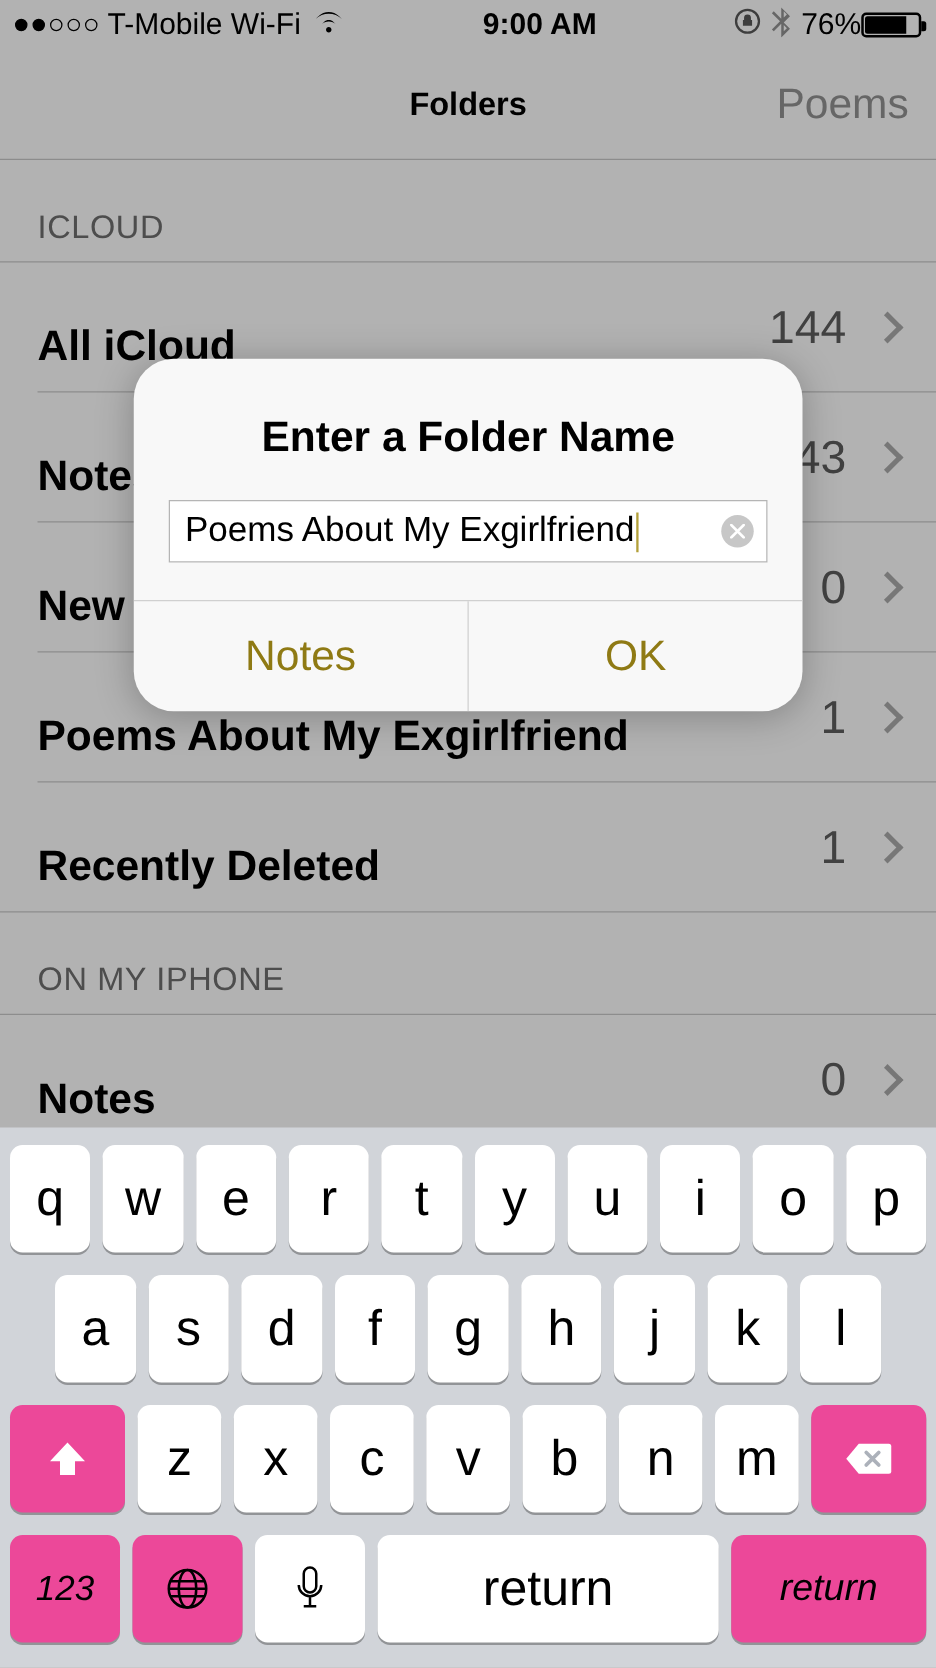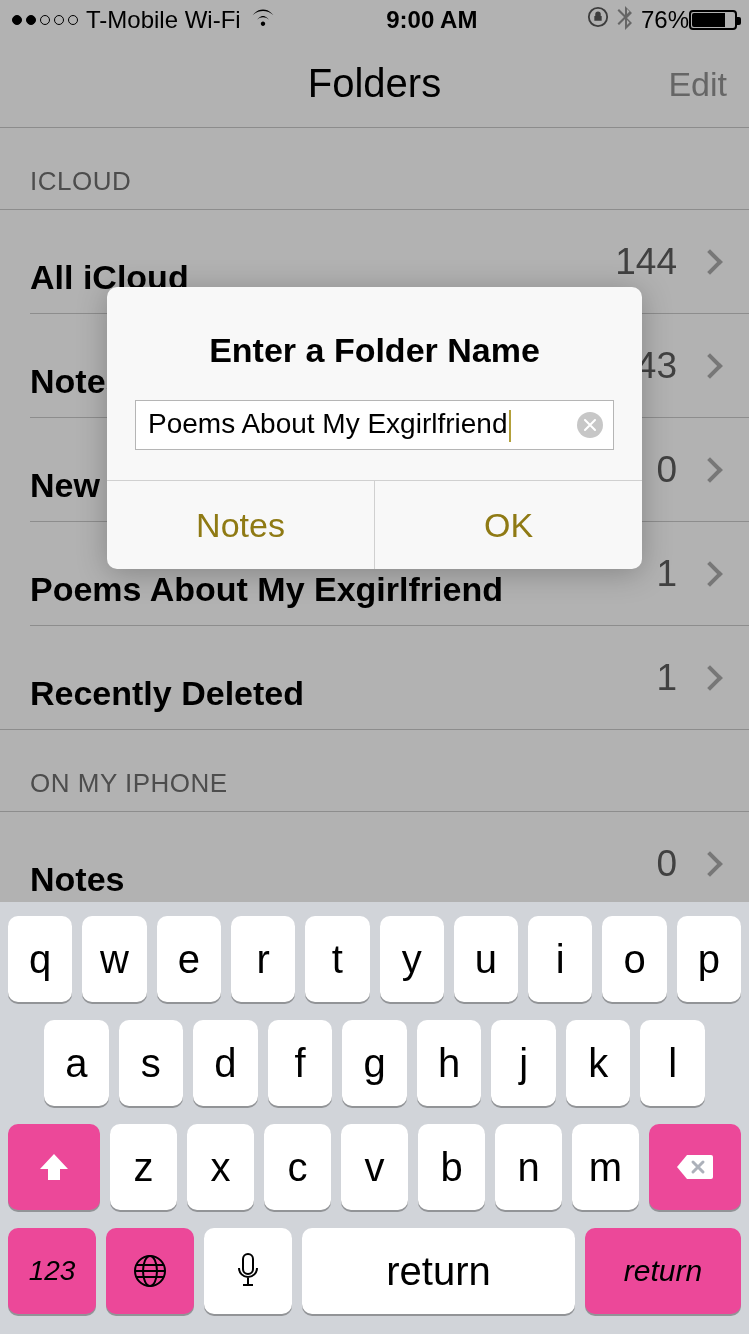--- a/index.html
+++ b/index.html
@@ -41,21 +41,21 @@
 
   
   .nav-bar {
     height: 88px;
     display:flex;
     align-items:center;
     justify-content:center;
     position:relative;
     border-bottom:1px solid #c2c2c2;
   }
-  .nav-title { font-size:40px; font-weight:400; }
+  .nav-title { font-size:26px; font-weight:700; }
   .nav-edit {
     position:absolute; right:22px; top:50%; transform:translateY(-50%);
     font-size:34px; color:#8e8e8e;
   }
 
   
   .section-header {
     font-size:26px; color:#6b6b6b; padding: 38px 30px 12px;
     letter-spacing:0.5px;
   }
@@ -87,21 +87,21 @@
     position:absolute; inset:0; background:rgba(0,0,0,0.28);
     z-index:5;
   }
 
   
   .alert {
     position:absolute;
     left: 107px; top: 287px;
     width: 535px;
     background: #f8f8f8;
-    border-radius: 10px;
+    border-radius: 32px;
     overflow:hidden;
     z-index:10;
     box-shadow: 0 4px 30px rgba(0,0,0,0.25);
   }
   .alert-title {
     text-align:center;
     font-size:34px;
     font-weight:700;
     padding: 44px 24px 30px;
     color:#000;
@@ -217,21 +217,21 @@
         <span>76%</span>
         <span class="battery-body">
             <span class="battery-fill"></span>
           </span>
       </span>
     </div>
   </div>
 
   <div class="nav-bar">
     <div class="nav-title">Folders</div>
-    <div class="nav-edit">Edit</div>
+    <div class="nav-edit">Poems</div>
   </div>
 
   <div class="section-header">ICLOUD</div>
   <div class="list">
     <div class="row">
       <span class="row-label">All iCloud</span>
       <span class="row-count">144</span>
       <span class="chevron"></span>
       <span class="sep"></span>
     </div>

